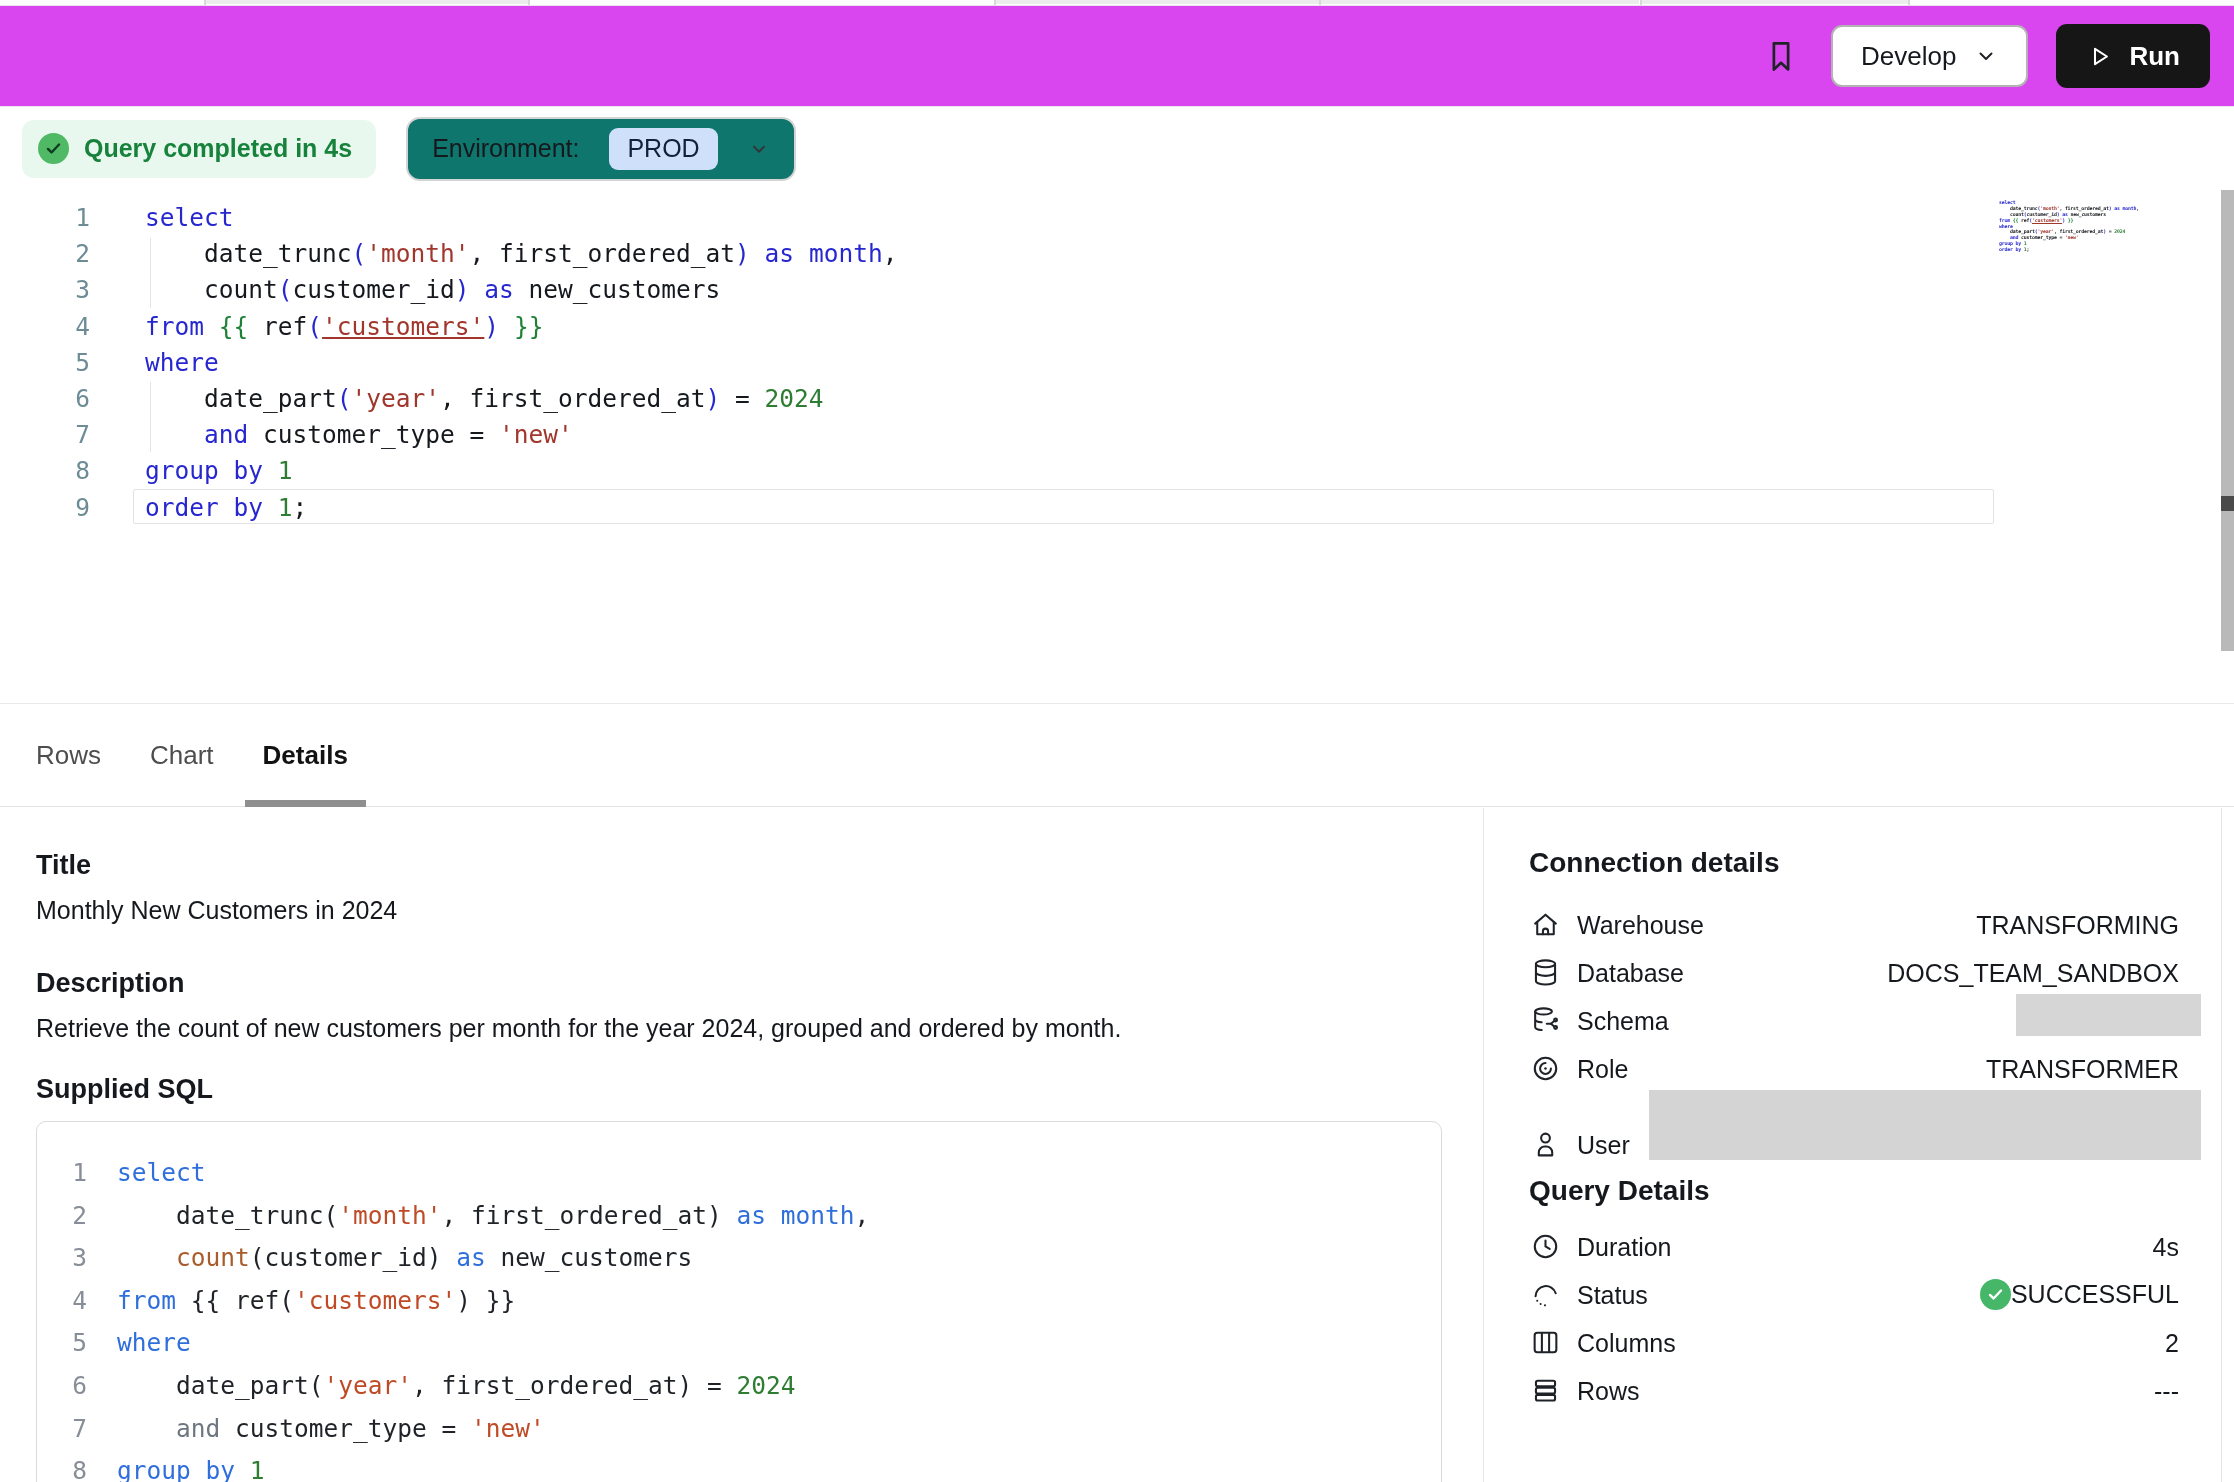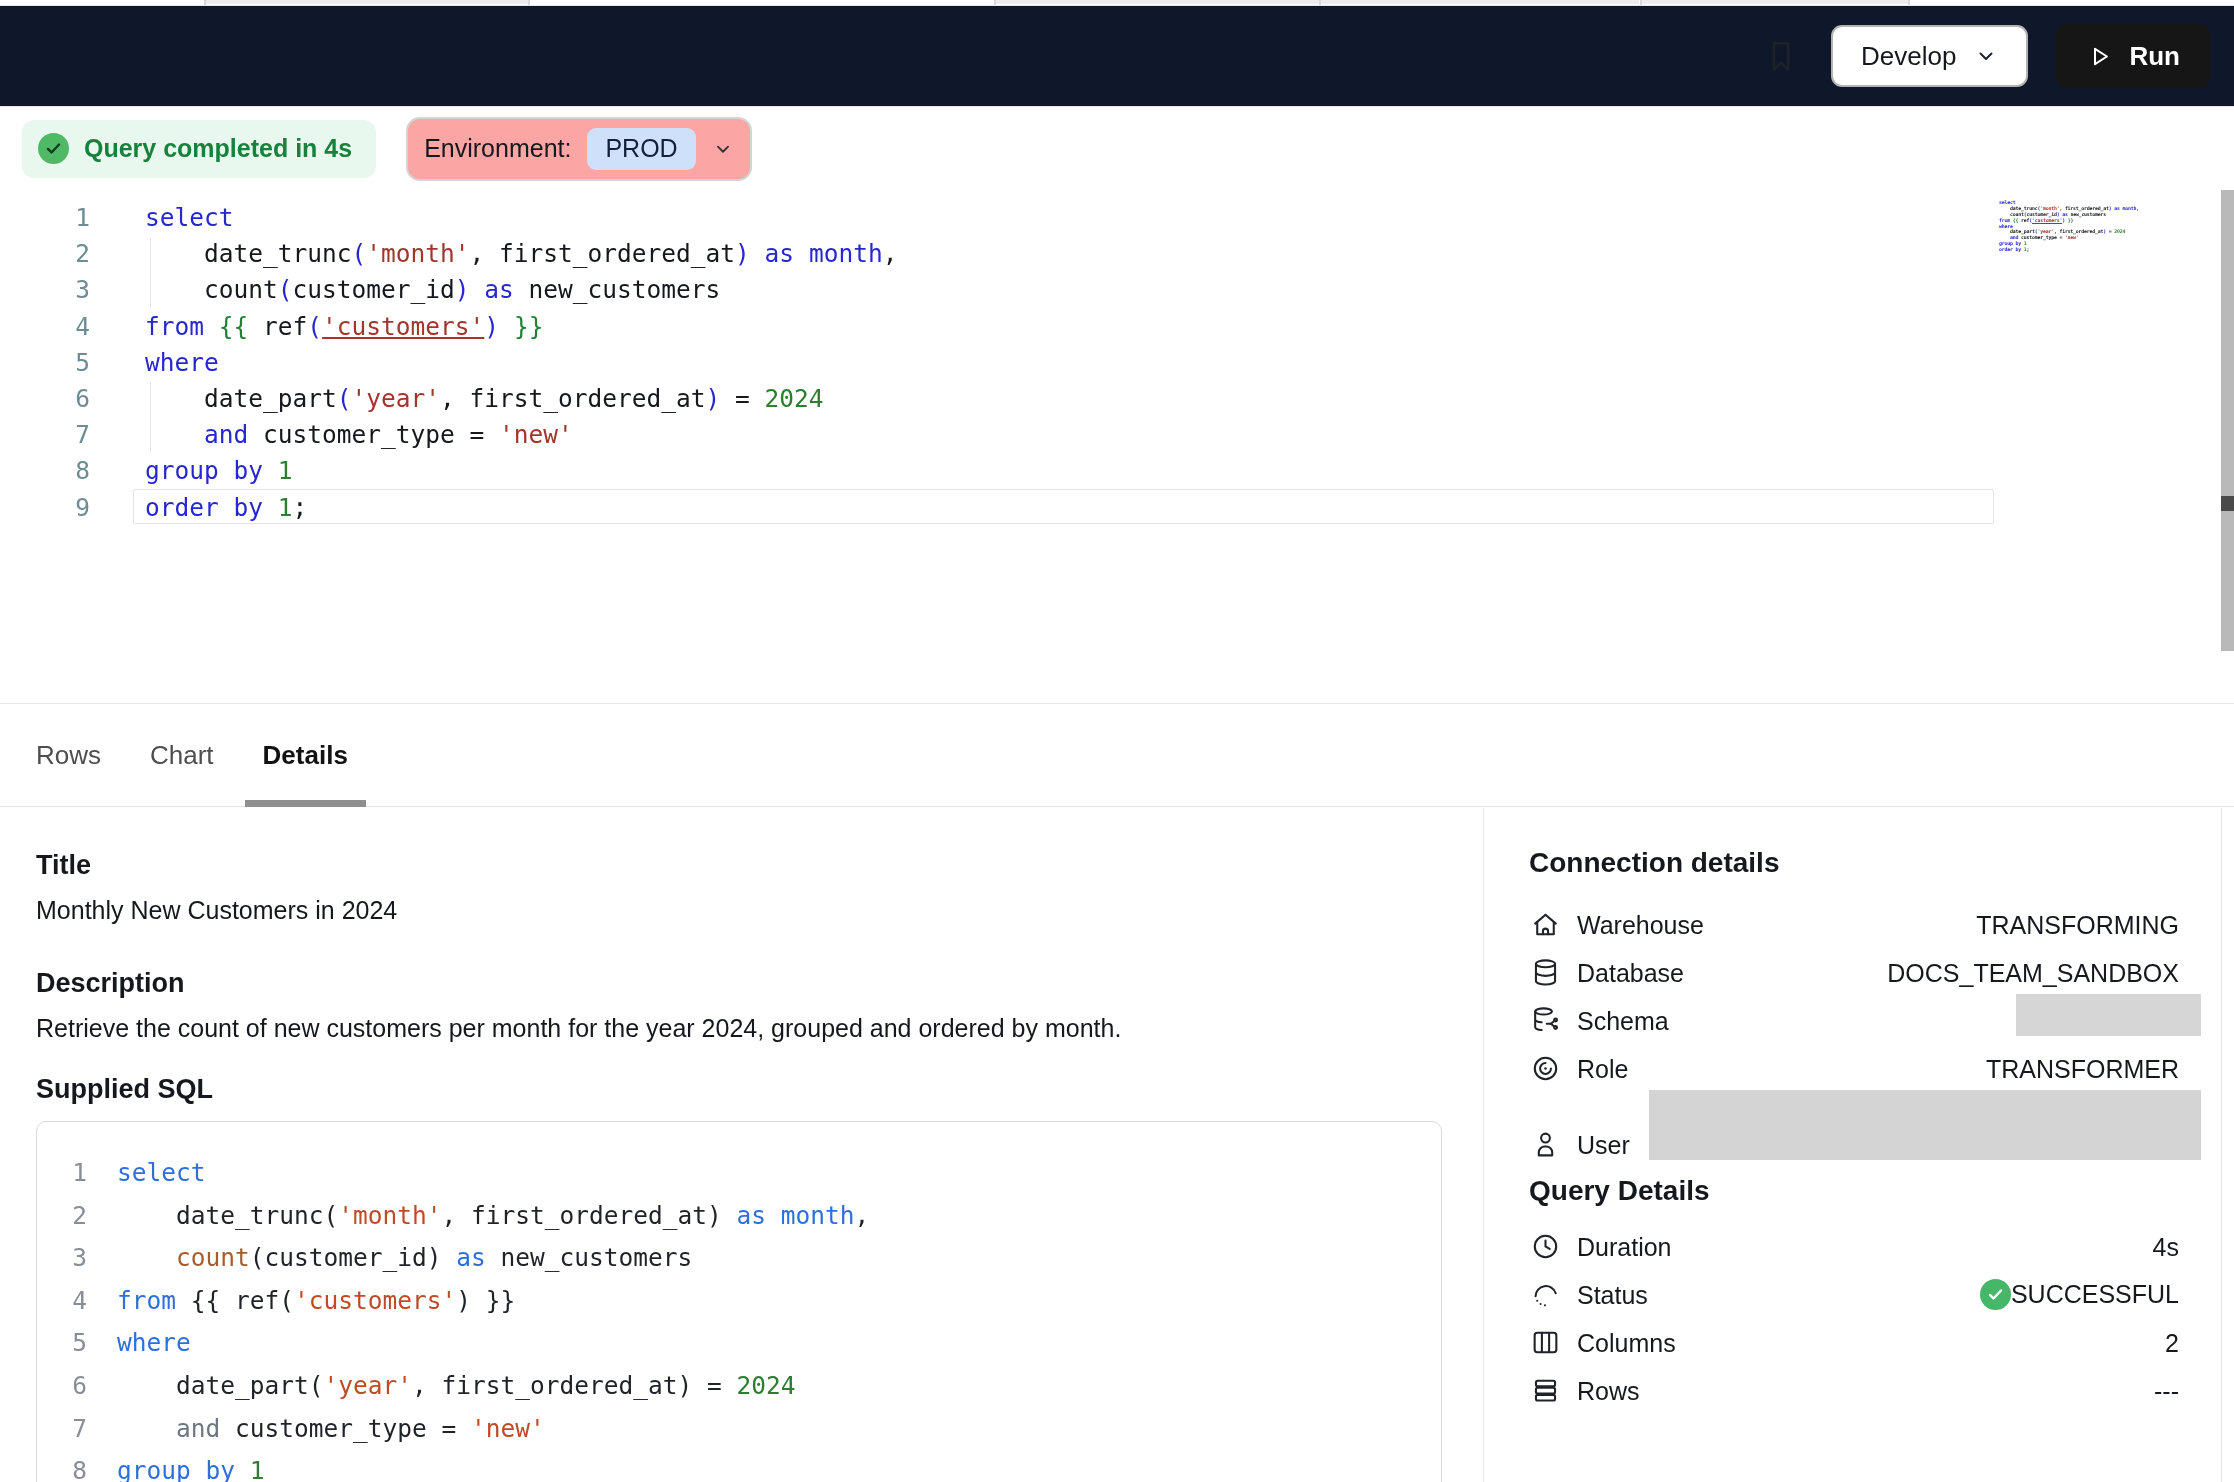--- a/index.html
+++ b/index.html
@@ -8,33 +8,33 @@
        -webkit-font-smoothing:antialiased;}
   .mono{font-family:"DejaVu Sans Mono","Liberation Mono",monospace;}
 
   
   .top-strip{position:absolute;top:0;left:0;width:2234px;height:5px;background:#fff;border-bottom:1px solid #e6e6e6;}
   .top-strip .seg{position:absolute;top:0;height:4px;background:#ececec;}
   .top-strip .divider{position:absolute;top:0;height:5px;width:2px;background:#d9d9d9;}
 
   
   .header{position:absolute;top:6px;left:0;width:2234px;height:101px;border-bottom:1px solid #e8e8e8;
-          display:flex;align-items:center;justify-content:flex-end;gap:28px;padding-right:24px;box-sizing:border-box;background:#0f172a;}
+          display:flex;align-items:center;justify-content:flex-end;gap:28px;padding-right:24px;box-sizing:border-box;background:#d946ef;}
   .icon-btn{width:44px;height:44px;display:flex;align-items:center;justify-content:center;background:none;border:none;cursor:pointer;padding:0;}
   .develop-btn{height:62px;display:flex;align-items:center;gap:18px;padding:0 28px;border:2px solid #b3b3b3;
                border-radius:11px;background:#fff;font-size:26px;color:#15181d;font-family:inherit;cursor:pointer;}
   .run-btn{height:64px;display:flex;align-items:center;gap:16px;padding:0 30px;border:none;border-radius:11px;
            background:#161616;color:#fff;font-size:26px;font-weight:600;font-family:inherit;cursor:pointer;}
 
   
   .status-row{position:absolute;top:107px;left:0;width:1840px;height:83px;display:flex;align-items:center;gap:30px;padding-left:22px;box-sizing:border-box;}
   .done-badge{display:flex;align-items:center;gap:15px;height:58px;padding:0 24px 0 16px;border-radius:12px;background:#e9f8ee;}
   .done-badge .txt{font-size:25px;font-weight:600;color:#17823b;}
   .check-circle{width:31px;height:31px;border-radius:50%;background:#4fb965;display:flex;align-items:center;justify-content:center;}
-  .env-ctl{display:flex;align-items:center;gap:16px;height:60px;padding:0 16px;border:2px solid #d4d4d4;border-radius:14px;background:#fca5a5;cursor:pointer;}
+  .env-ctl{display:flex;align-items:center;gap:30px;height:60px;padding:0 24px;border:2px solid #d4d4d4;border-radius:14px;background:#0f766e;cursor:pointer;}
   .env-ctl .lbl{font-size:25px;color:#15181d;}
   .env-pill{height:42px;display:flex;align-items:center;padding:0 18px;border-radius:9px;background:#cfe0fa;font-size:25px;font-weight:500;color:#132039;}
 
   
   .editor{position:absolute;top:190px;left:0;width:2234px;height:513px;background:#fff;}
   .code-line{display:flex;white-space:pre;}
   .editor .code-line{height:36.2px;line-height:36.2px;font-size:24.5px;}
   .editor .num{width:90px;text-align:right;color:#6d8c96;flex:none;}
   .editor .txt{padding-left:55px;}
   #editor-lines{position:absolute;top:10px;left:0;}

